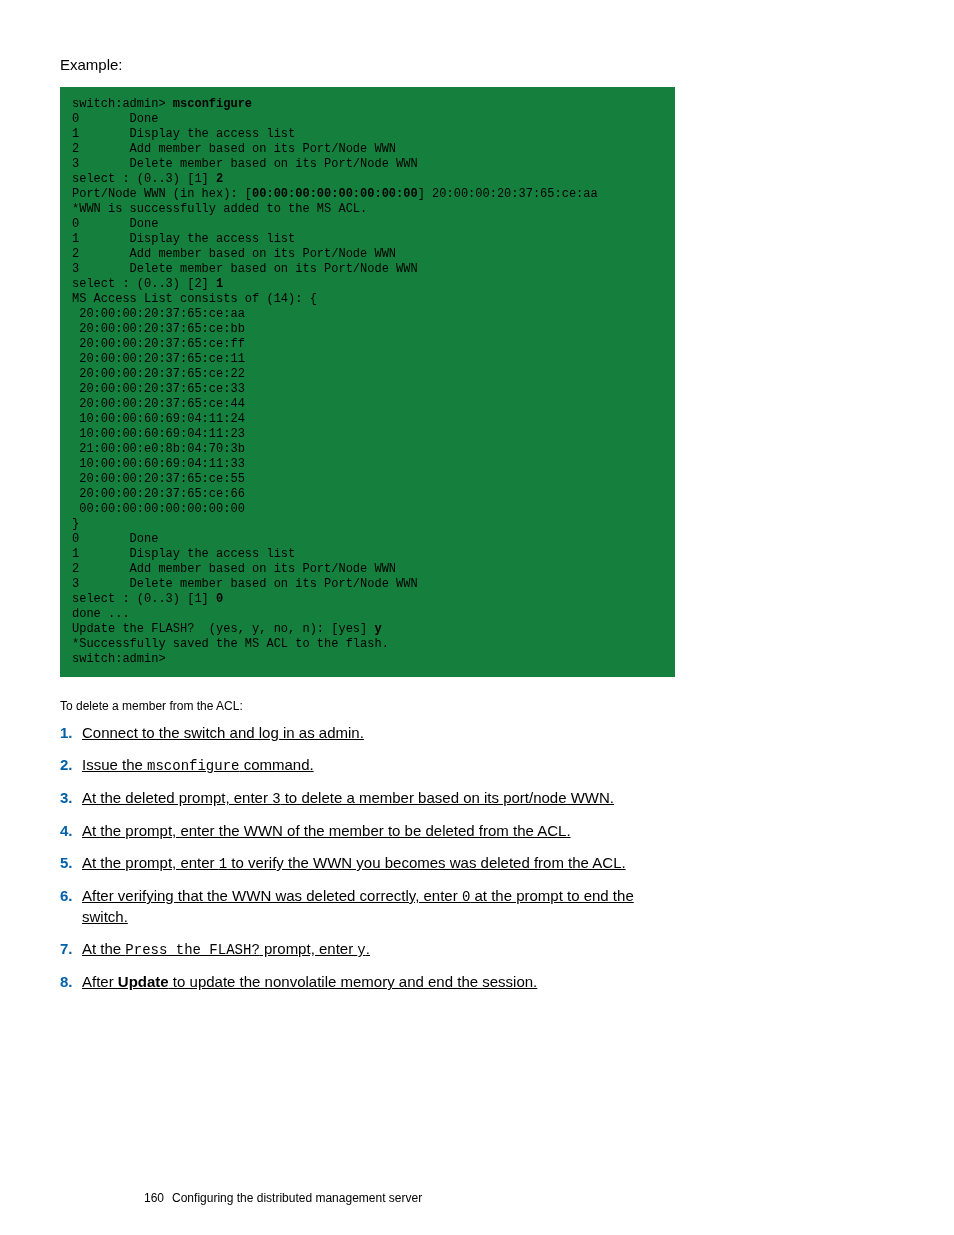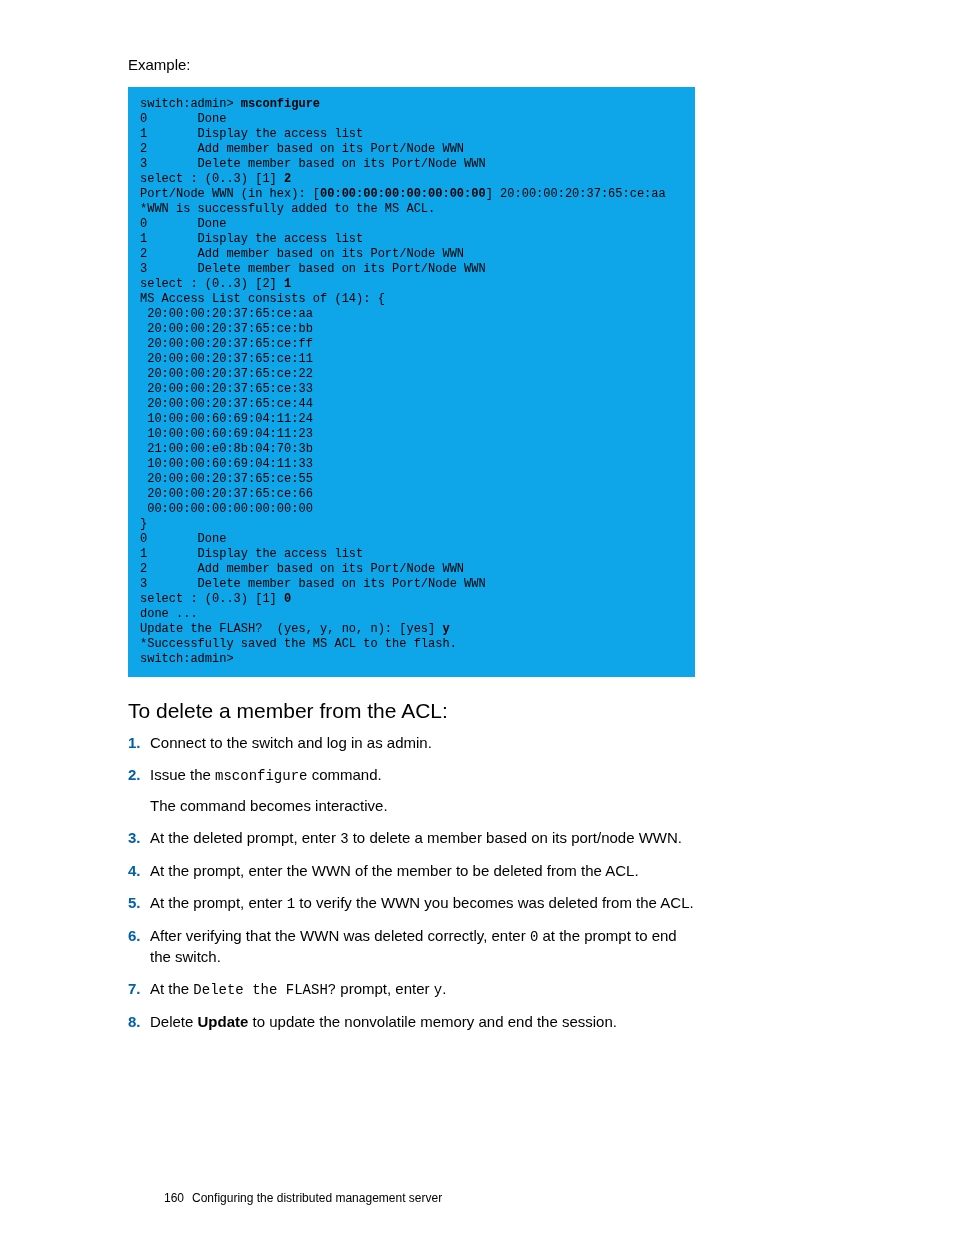--- a/index.html
+++ b/index.html
@@ -6,49 +6,49 @@
     margin: 0;
     padding: 0;
     width: 954px;
     background: #fff;
     font-family: Arial, Helvetica, sans-serif;
     color: #000;
   }
   .page {
     width: 770px;
     min-height: 1235px;
-    padding: 56px 95px 30px 108px;
+    padding: 56px 95px 30px 60px;
     box-sizing: border-box;
     position: relative;
-    margin-left: 20px;
   }
   .example-label {
     font-size: 15px;
     margin-bottom: 14px;
   }
   .codeblock {
-    background: #0ea5e9;
+    background: #15803d;
     padding: 10px 12px 10px 12px;
     font-family: "Courier New", Courier, monospace;
     font-size: 12px;
     line-height: 15px;
     white-space: pre;
     color: #000;
     margin-bottom: 22px;
   }
   .codeblock b { font-weight: bold; }
   .intro-line {
-    font-size: 21px;
+    font-size: 12px;
     margin: 0 0 10px 0;
   }
   ol.steps {
     list-style: none;
     padding: 0;
     margin: 0;
     counter-reset: step;
+    text-decoration: underline;
   }
   ol.steps > li {
     counter-increment: step;
     position: relative;
     padding-left: 22px;
     font-size: 15px;
     line-height: 20px;
     margin-bottom: 12px;
   }
   ol.steps > li::before {
@@ -122,26 +122,25 @@
 <span>Update the FLASH?  (yes, y, no, n): [yes] </span><b>y</b>
 <span>*Successfully saved the MS ACL to the flash.</span>
 <span>switch:admin&gt;</span></div>
 
   <div class="intro-line">To delete a member from the ACL:</div>
 
   <ol class="steps">
     <li><span>Connect to the switch and log in as admin.</span></li>
     <li>
       <span>Issue the </span><span class="mono">msconfigure</span><span> command.</span>
-      <span class="sub">The command becomes interactive.</span>
     </li>
     <li><span>At the deleted prompt, enter </span><span class="mono">3</span><span> to delete a member based on its port/node WWN.</span></li>
     <li><span>At the prompt, enter the WWN of the member to be deleted from the ACL.</span></li>
     <li><span>At the prompt, enter </span><span class="mono">1</span><span> to verify the WWN you becomes was deleted from the ACL.</span></li>
     <li><span>After verifying that the WWN was deleted correctly, enter </span><span class="mono">0</span><span> at the prompt to end the switch.</span></li>
-    <li><span>At the </span><span class="mono">Delete the FLASH?</span><span> prompt, enter </span><span class="mono">y</span><span>.</span></li>
-    <li><span>Delete </span><b>Update</b><span> to update the nonvolatile memory and end the session.</span></li>
+    <li><span>At the </span><span class="mono">Press the FLASH?</span><span> prompt, enter </span><span class="mono">y</span><span>.</span></li>
+    <li><span>After </span><b>Update</b><span> to update the nonvolatile memory and end the session.</span></li>
   </ol>
 
   <div class="footer">
     <span class="pgnum">160</span><span>Configuring the distributed management server</span>
   </div>
 </div>
 
 </body></html>

